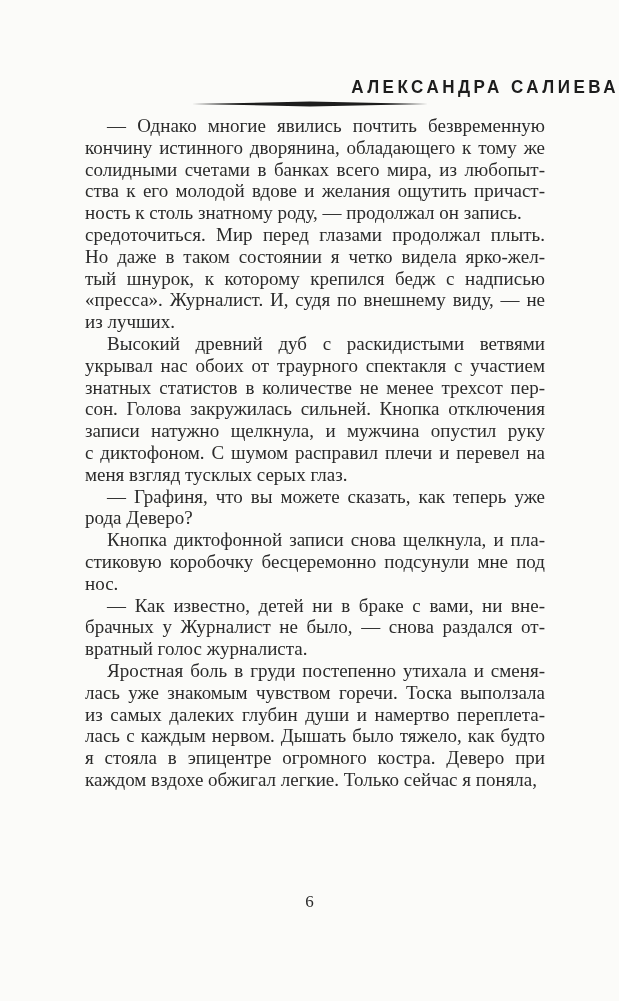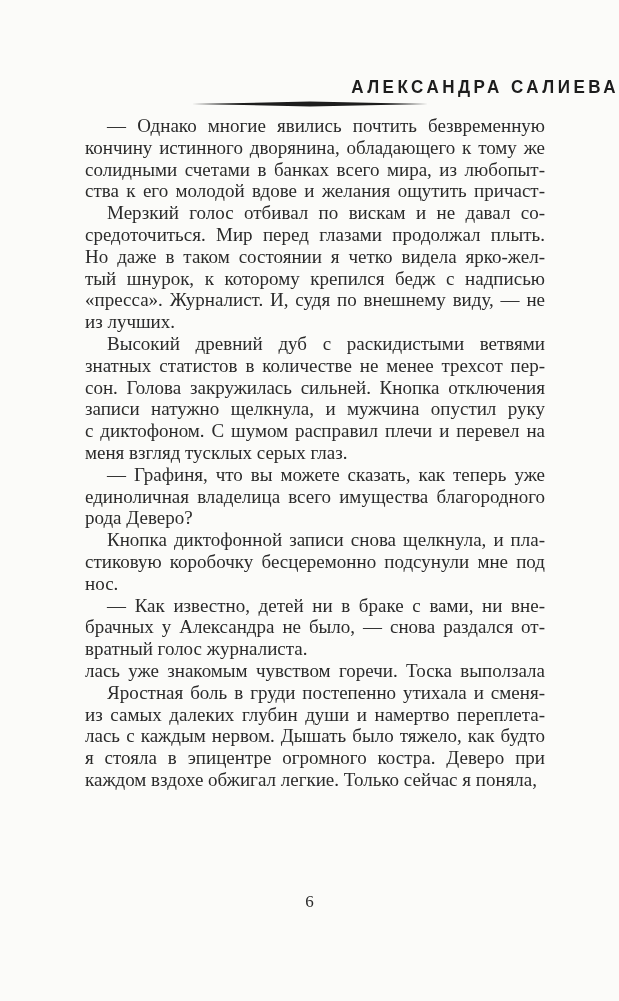--- a/index.html
+++ b/index.html
@@ -78,55 +78,55 @@
       <polygon points="0,3 118,0.6 236,3 118,5.4" fill="#1d1d1d"></polygon>
     </svg>
   </div>
 
   <div class="text-block" id="text-block">
       <div class="para">
         <div class="line first">— Однако многие явились почтить безвременную</div>
         <div class="line">кончину истинного дворянина, обладающего к тому же</div>
         <div class="line">солидными счетами в банках всего мира, из любопыт-</div>
         <div class="line">ства к его молодой вдове и желания ощутить причаст-</div>
+        <div class="line last">ность к столь знатному роду, — продолжал он запись.</div>
       </div>
       <div class="para">
-        <div class="line first">Мерзкий голос отбивал по вискам и не давал со-</div>
         <div class="line">средоточиться. Мир перед глазами продолжал плыть.</div>
         <div class="line">Но даже в таком состоянии я четко видела ярко-жел-</div>
         <div class="line">тый шнурок, к которому крепился бедж с надписью</div>
         <div class="line">«пресса». Журналист. И, судя по внешнему виду, — не</div>
         <div class="line last">из лучших.</div>
       </div>
       <div class="para">
         <div class="line first">Высокий древний дуб с раскидистыми ветвями</div>
+        <div class="line">укрывал нас обоих от траурного спектакля с участием</div>
         <div class="line">знатных статистов в количестве не менее трехсот пер-</div>
         <div class="line">сон. Голова закружилась сильней. Кнопка отключения</div>
         <div class="line">записи натужно щелкнула, и мужчина опустил руку</div>
         <div class="line">с диктофоном. С шумом расправил плечи и перевел на</div>
         <div class="line last">меня взгляд тусклых серых глаз.</div>
       </div>
       <div class="para">
         <div class="line first">— Графиня, что вы можете сказать, как теперь уже</div>
-        <div class="line">единоличная владелица всего имущества благородного</div>
         <div class="line last">рода Деверо?</div>
       </div>
       <div class="para">
         <div class="line first">Кнопка диктофонной записи снова щелкнула, и пла-</div>
         <div class="line">стиковую коробочку бесцеремонно подсунули мне под</div>
         <div class="line last">нос.</div>
       </div>
       <div class="para">
         <div class="line first">— Как известно, детей ни в браке с вами, ни вне-</div>
-        <div class="line">брачных у Александра не было, — снова раздался от-</div>
+        <div class="line">брачных у Журналист не было, — снова раздался от-</div>
         <div class="line last">вратный голос журналиста.</div>
       </div>
       <div class="para">
+        <div class="line first">Яростная боль в груди постепенно утихала и сменя-</div>
         <div class="line">лась уже знакомым чувством горечи. Тоска выползала</div>
-        <div class="line first">Яростная боль в груди постепенно утихала и сменя-</div>
         <div class="line">из самых далеких глубин души и намертво переплета-</div>
         <div class="line">лась с каждым нервом. Дышать было тяжело, как будто</div>
         <div class="line">я стояла в эпицентре огромного костра. Деверо при</div>
         <div class="line last">каждом вздохе обжигал легкие. Только сейчас я поняла,</div>
       </div>
     </div>
 
   <div class="page-number">6</div>
 
 </div>

